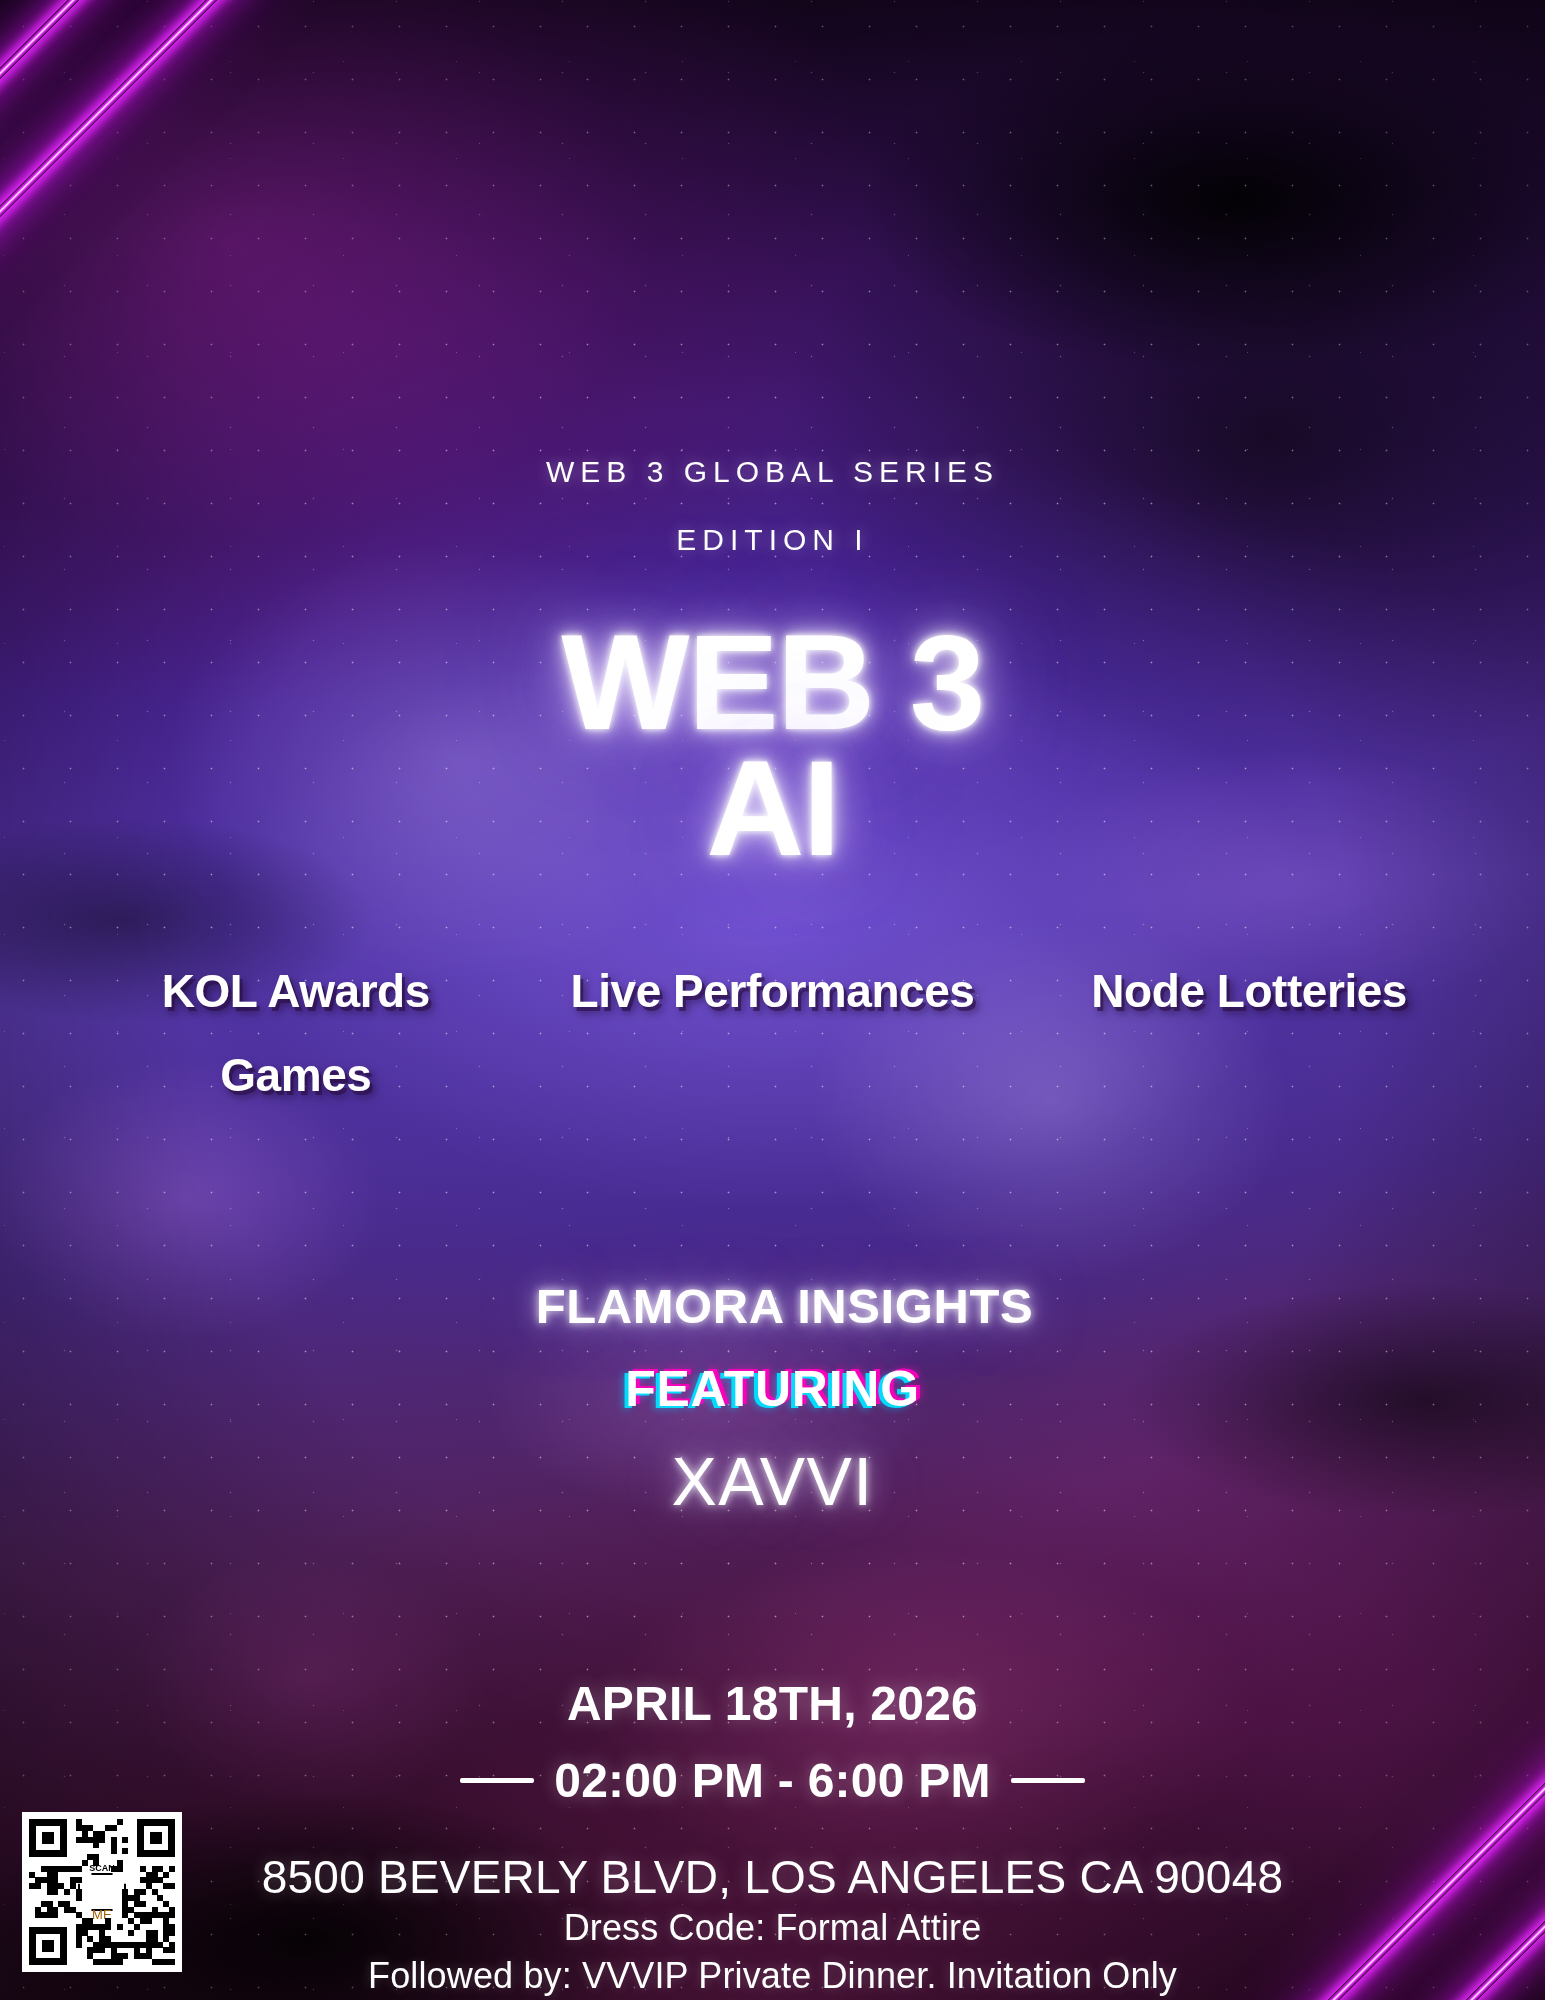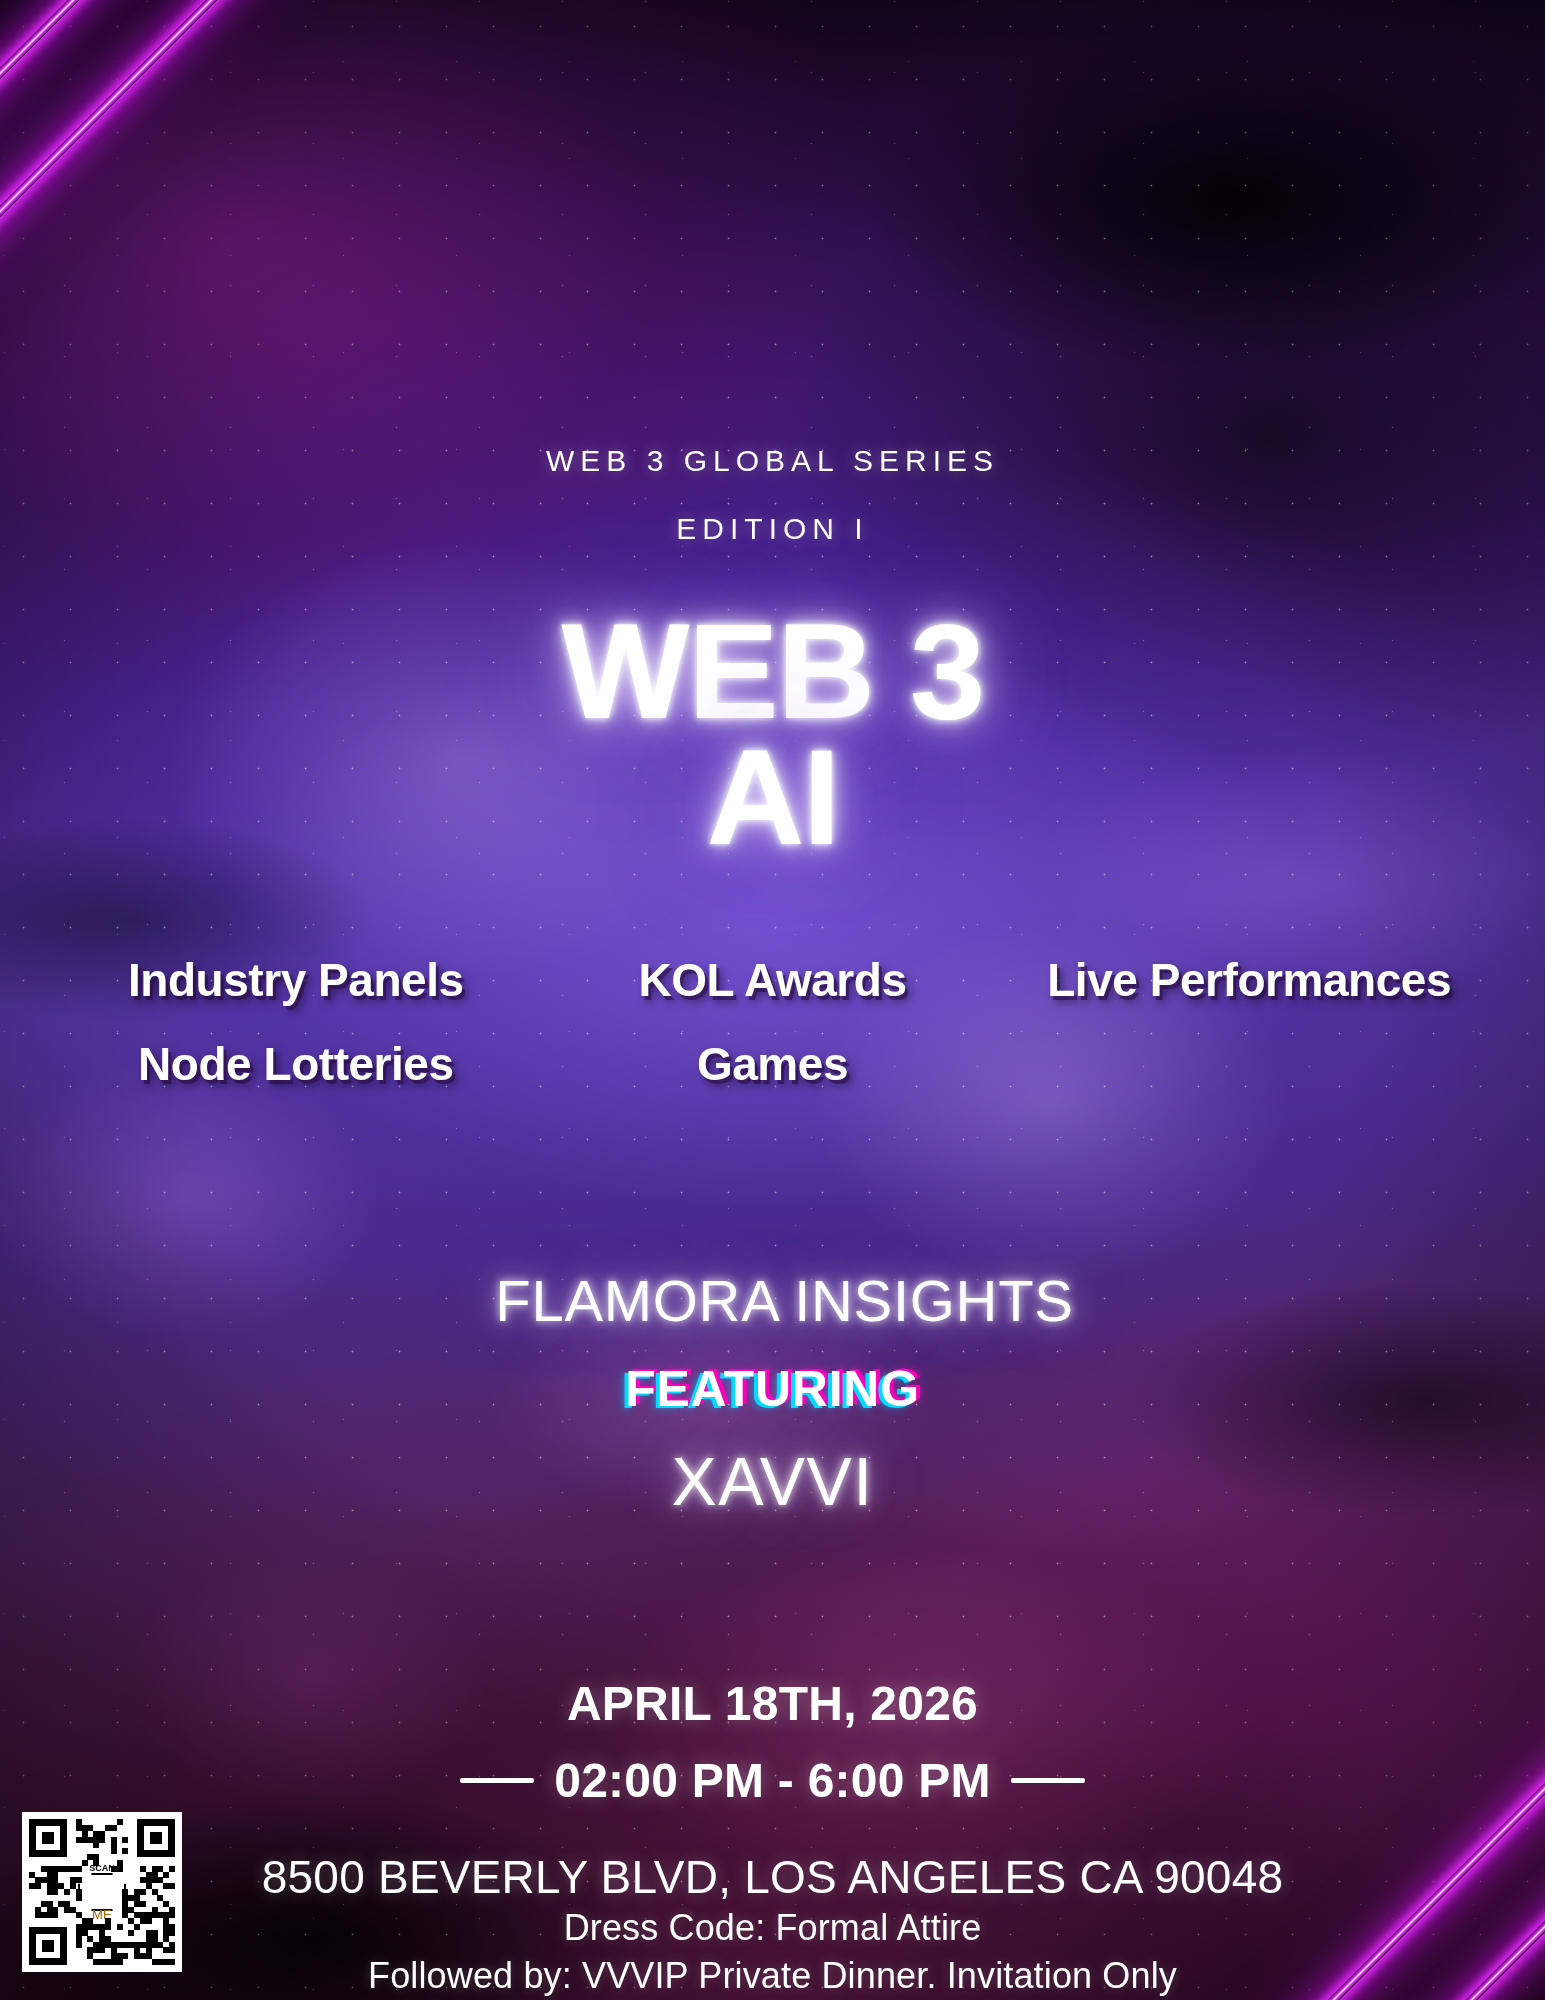--- a/index.html
+++ b/index.html
@@ -157,22 +157,22 @@
       5px 6px 9px rgba(20,5,35,0.55);
   }
 
   
   .presenter {
     margin-top: 176px;
     text-align: center;
   }
   .presenter-name {
     color: #ffffff;
-    font-size: 58px;
-    font-weight: 400;
+    font-size: 49px;
+    font-weight: 700;
     letter-spacing: 0.012em;
     text-shadow:
       0 0 8px rgba(255,255,255,0.85),
       0 0 24px rgba(230,215,255,0.75),
       0 0 54px rgba(180,150,255,0.5);
     padding-left: 24px;
   }
   .presenter-featuring {
     margin-top: 26px;
     color: #ffffff;
@@ -331,21 +331,20 @@
 
     <div class="kicker kicker-series">WEB 3 GLOBAL SERIES</div>
     <div class="kicker kicker-edition">EDITION I</div>
 
     <div class="title-block">
       <span class="title-line">WEB 3</span>
       <span class="title-line">AI</span>
     </div>
 
     <div class="features">
-      <div class="feature">Industry Panels</div>
       <div class="feature">KOL Awards</div>
       <div class="feature">Live Performances</div>
       <div class="feature">Node Lotteries</div>
       <div class="feature">Games</div>
     </div>
 
     <div class="presenter">
       <div class="presenter-name">FLAMORA INSIGHTS</div>
       <div class="presenter-featuring">FEATURING</div>
       <div class="presenter-artist">XAVVI</div>

